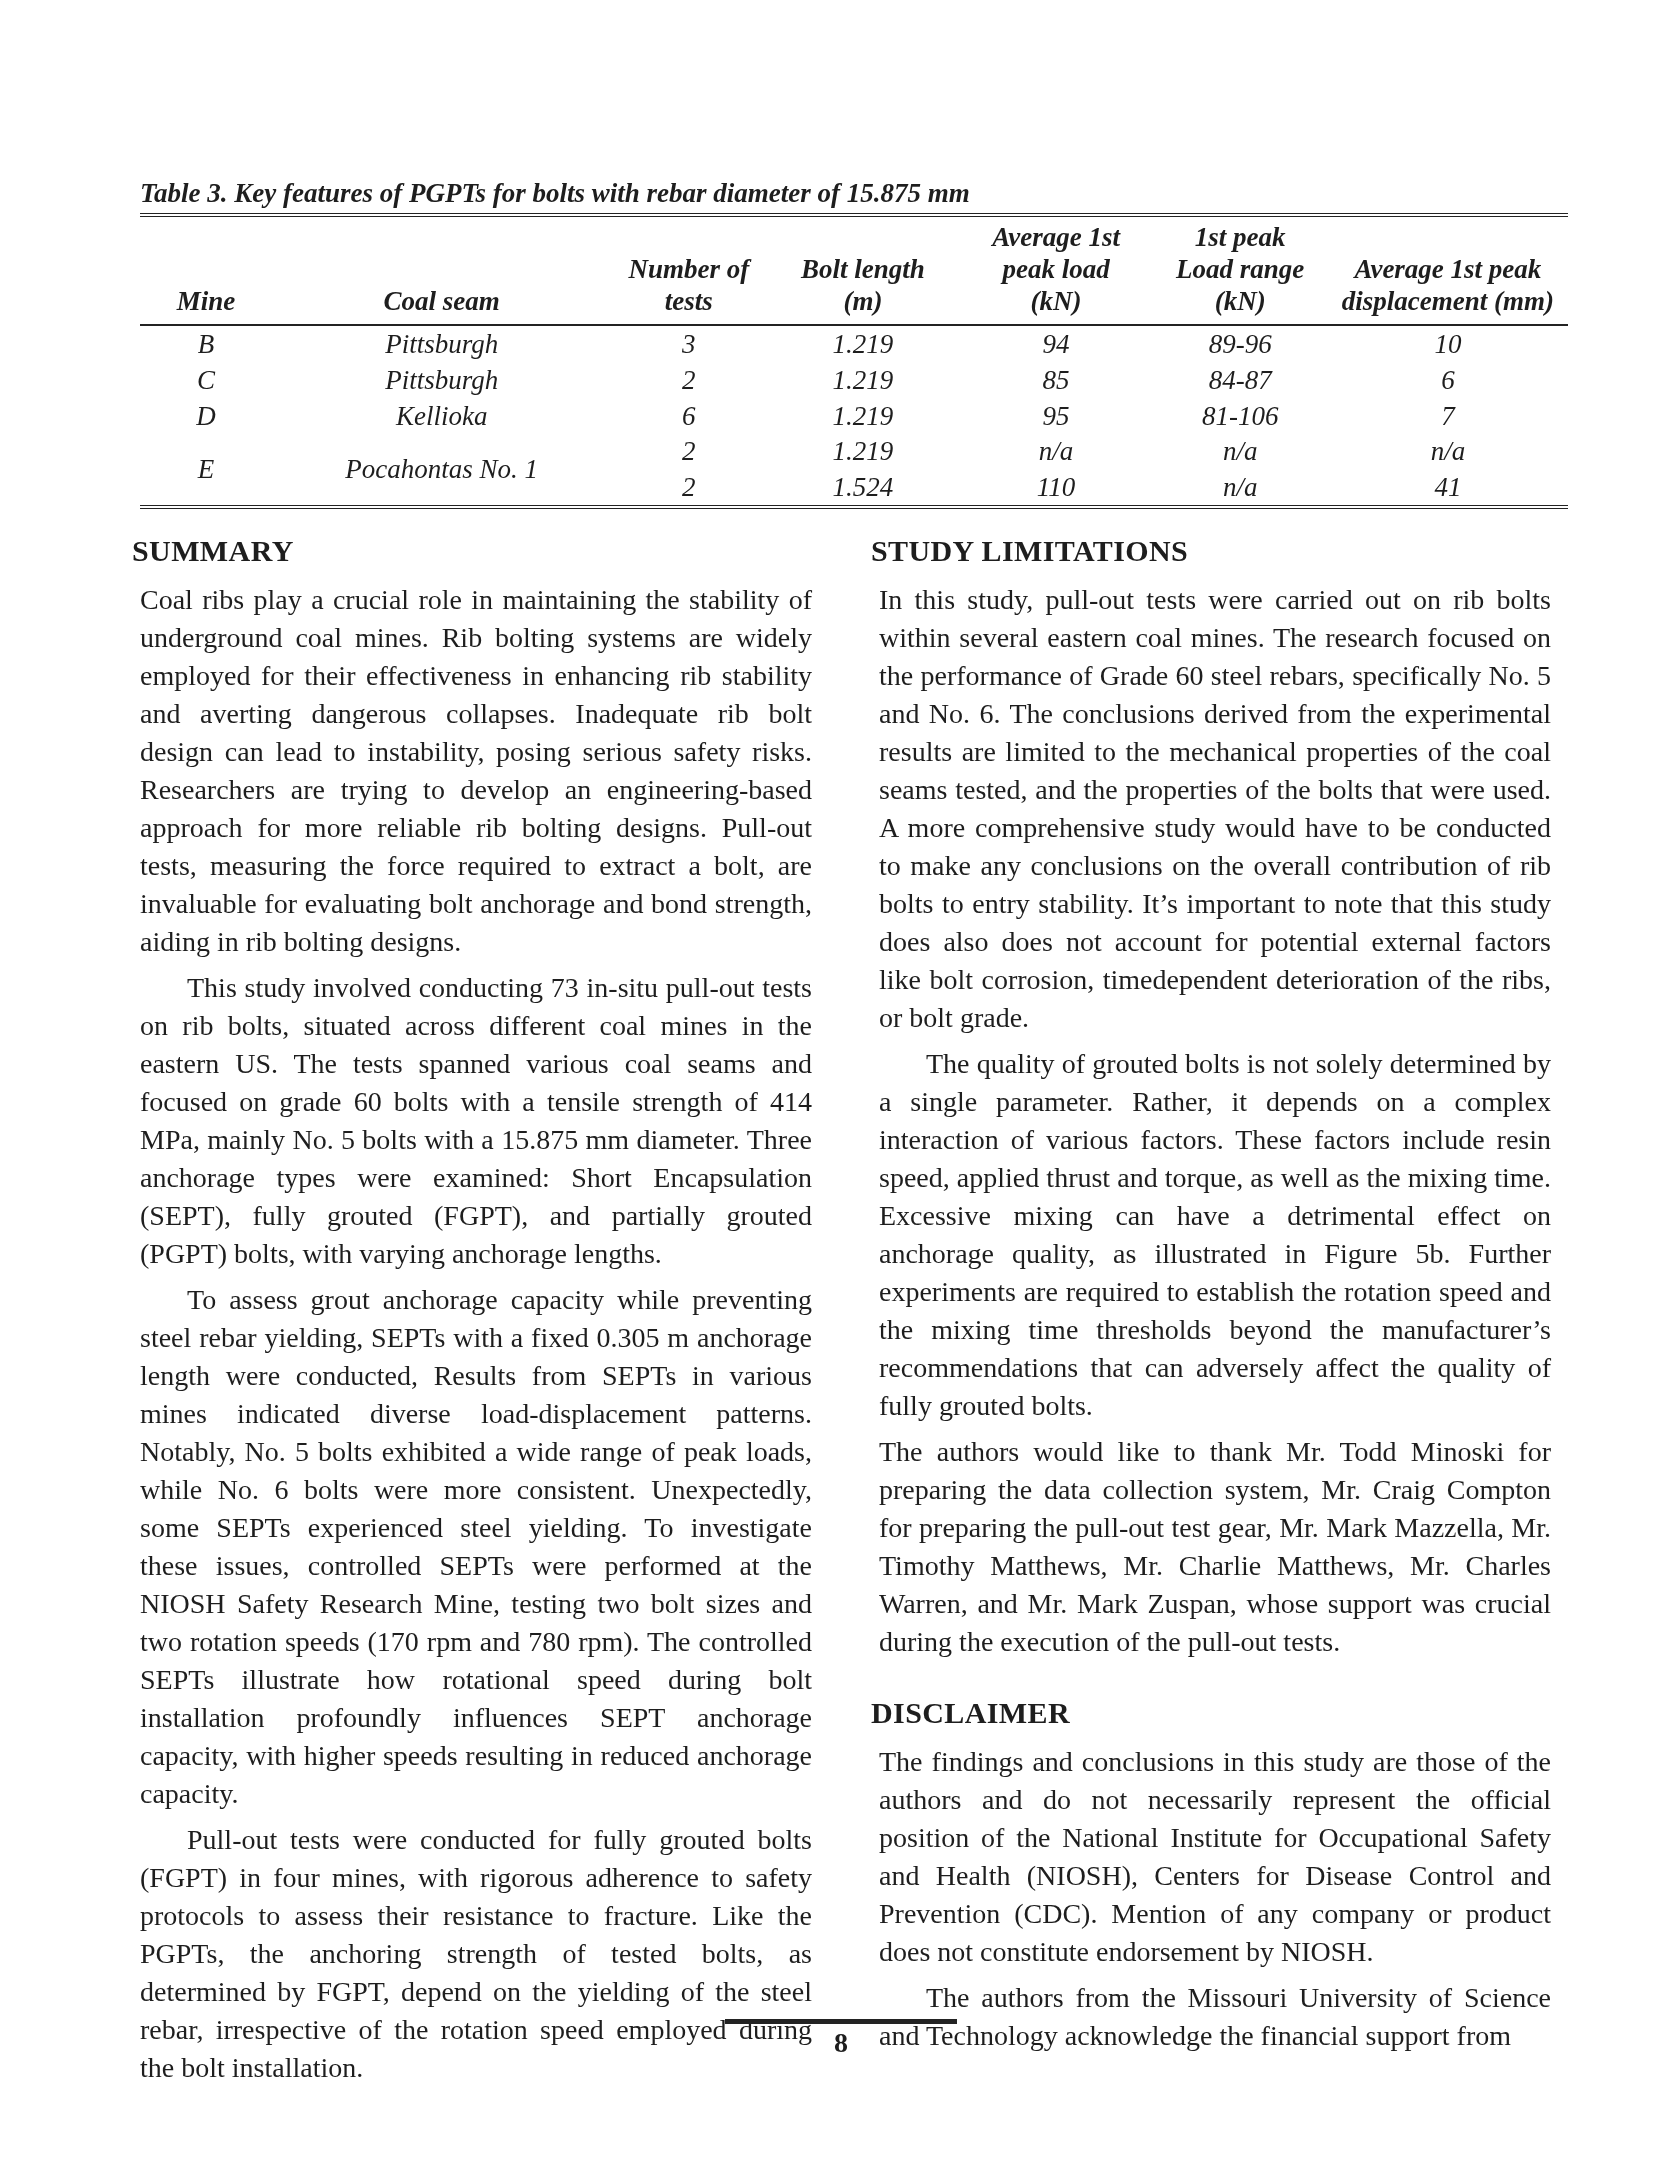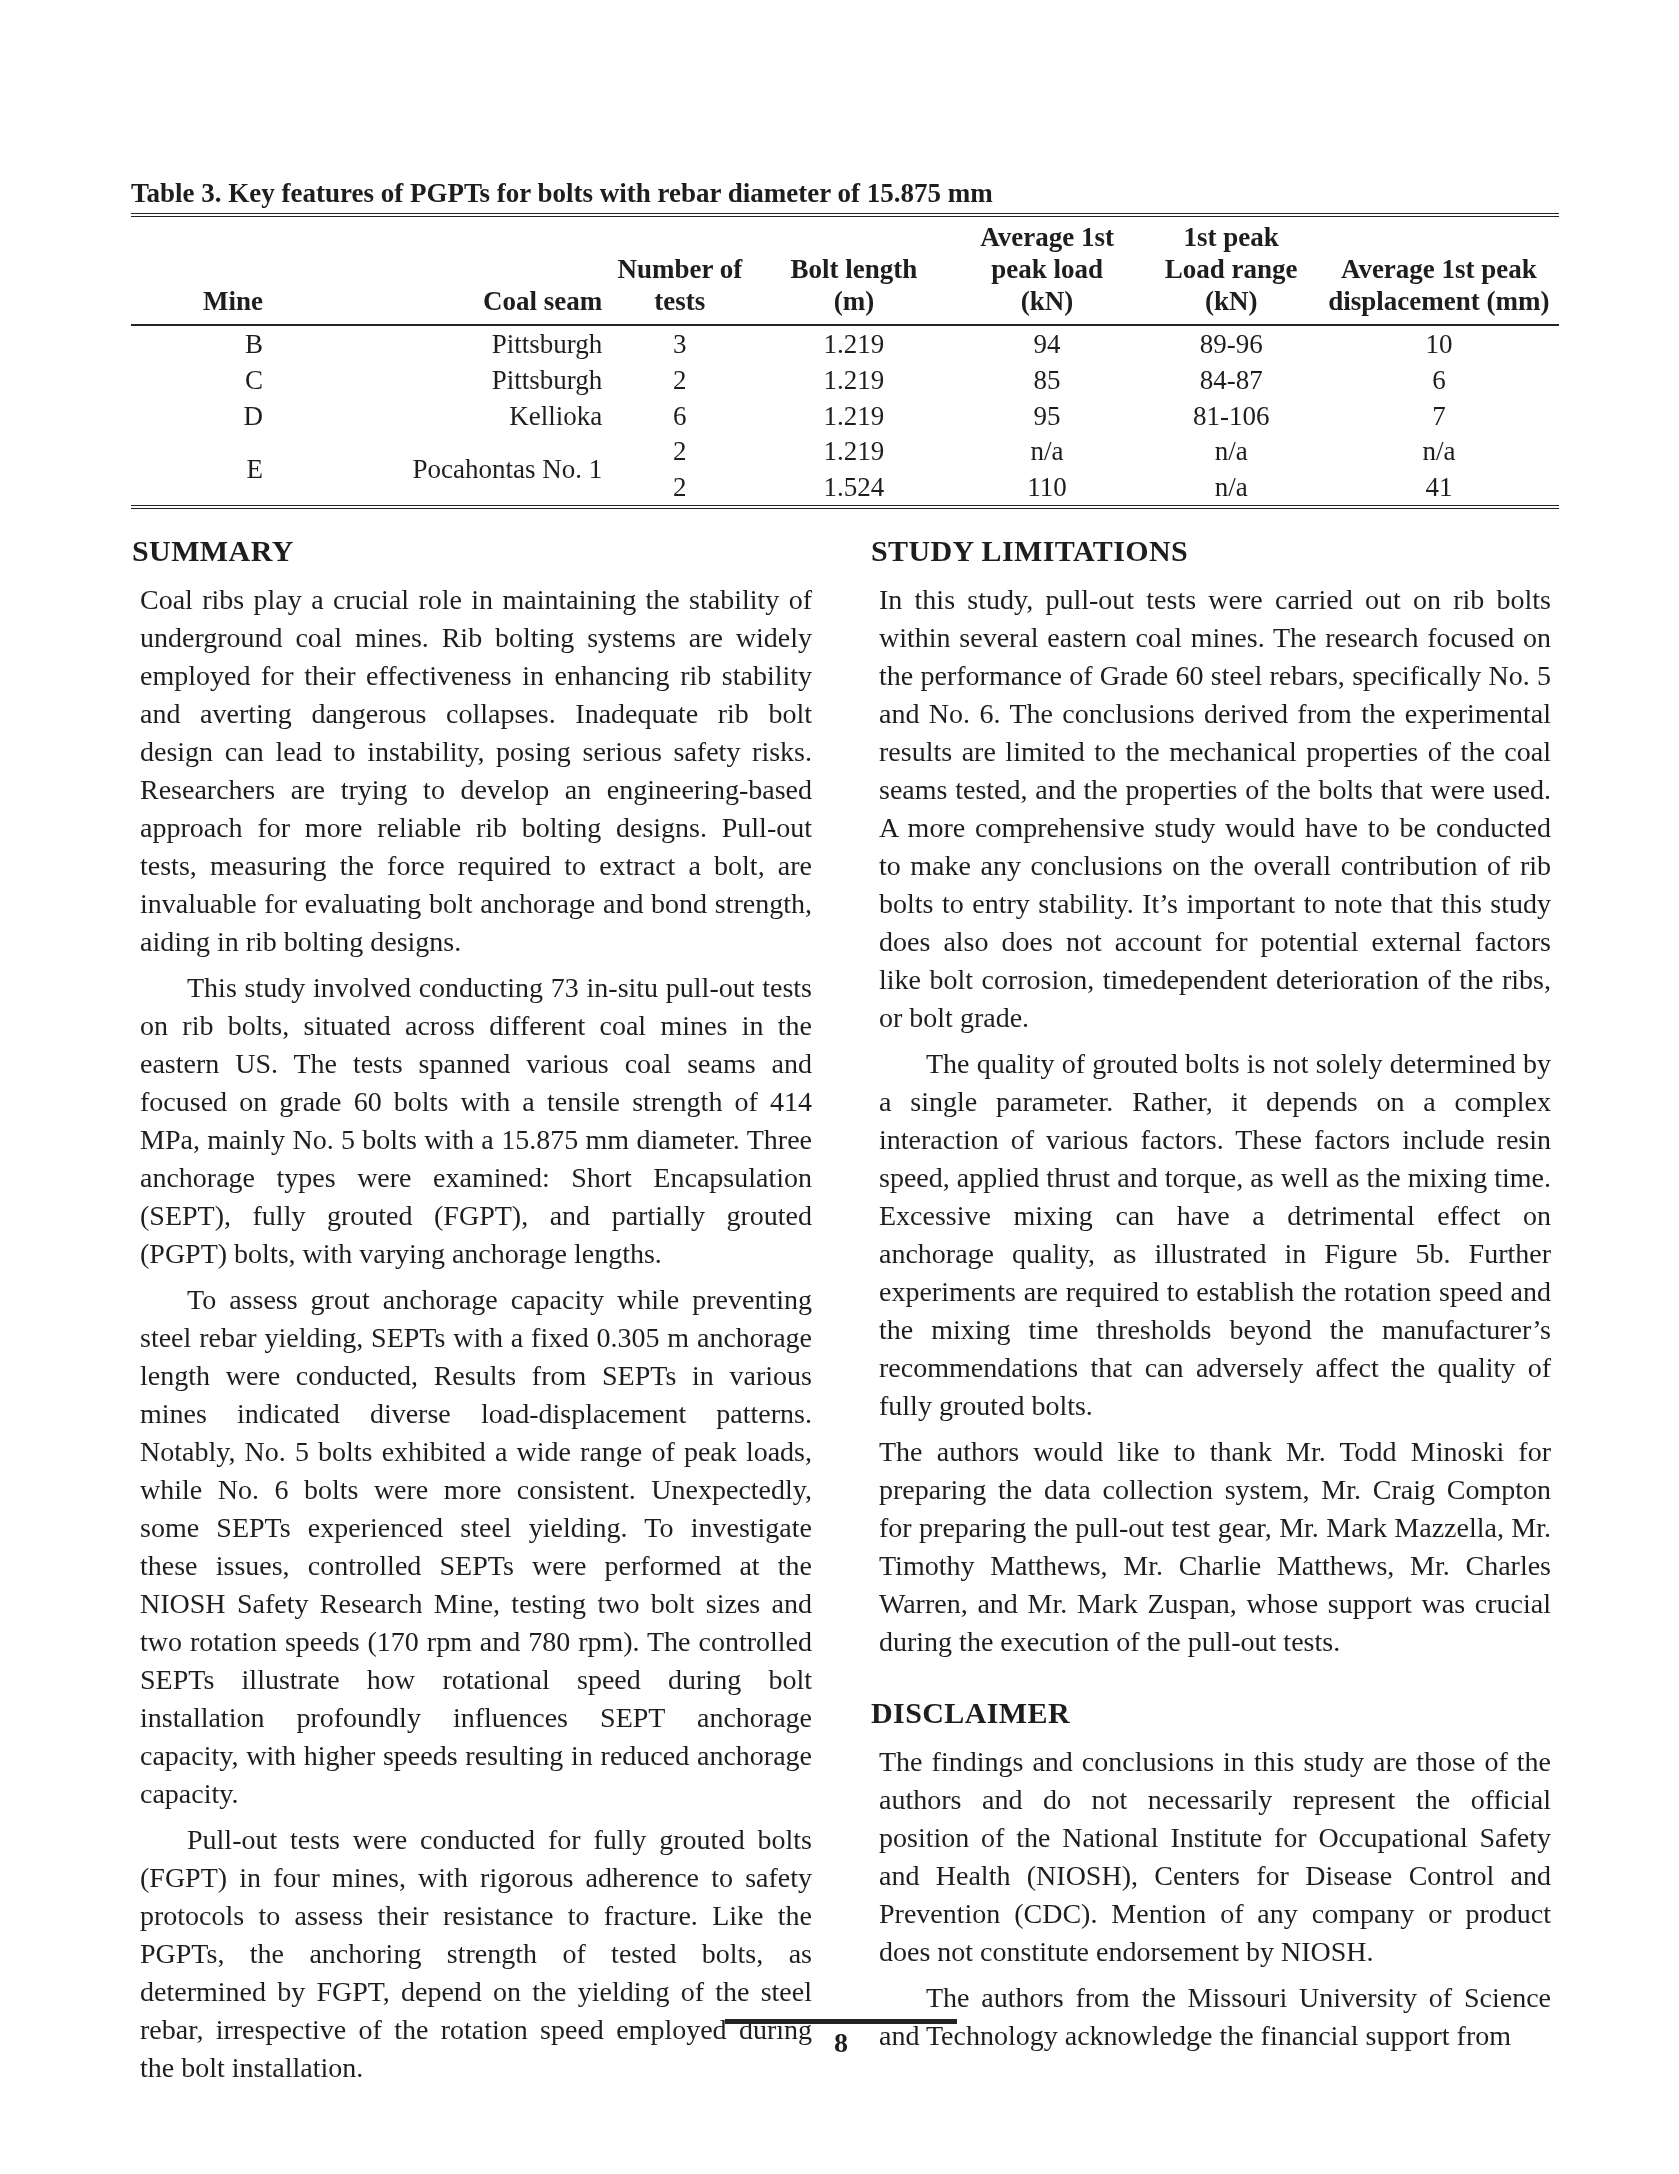--- a/index.html
+++ b/index.html
@@ -9,23 +9,24 @@
     height: 2174px;
     background: #ffffff;
     color: #1e1e1e;
     font-family: "Liberation Serif", "DejaVu Serif", serif;
     overflow: hidden;
   }
 
   
   .table-block {
     position: absolute;
-    left: 131px;
+    left: 140px;
     top: 177px;
     width: 1428px;
+    font-style: italic;
   }
   .table-title {
     font-size: 27px;
     line-height: 32px;
     font-weight: bold;
     margin-bottom: 3.8px;
   }
   table.data {
     width: 100%;
     border-collapse: collapse;
@@ -41,21 +42,21 @@
     white-space: pre-line;
     border-bottom: 2.8px solid #232323;
   }
   table.data td {
     font-size: 27px;
     line-height: 34px;
     text-align: center;
     vertical-align: middle;
     padding: 0.9px 0;
   }
-  table.data th.al, table.data td.al { text-align: right; }
+  table.data th.al, table.data td.al { text-align: center; }
 
   
   .columns {
     position: absolute;
     left: 132px;
     top: 533px;
     width: 1428px;
     display: flex;
     gap: 51px;
   }

